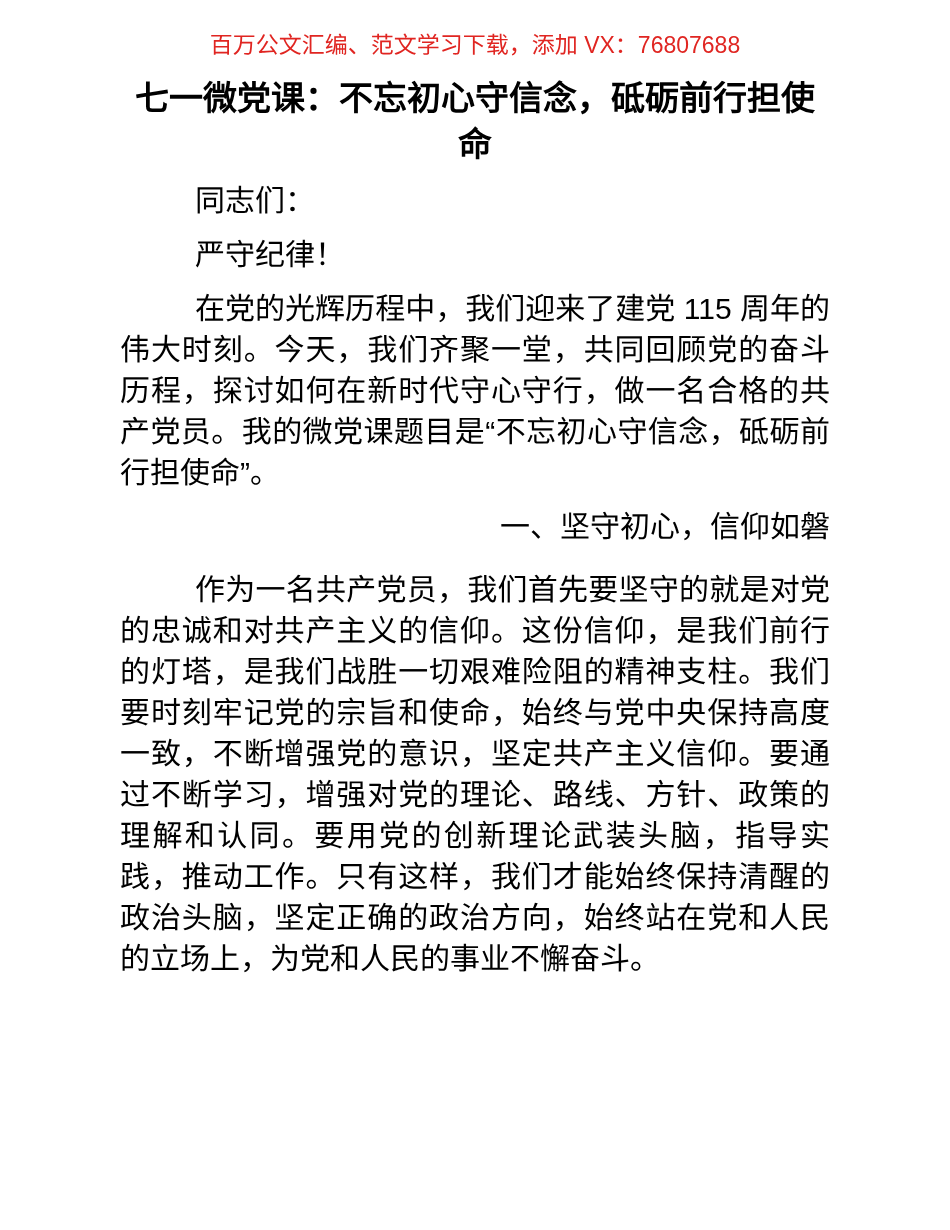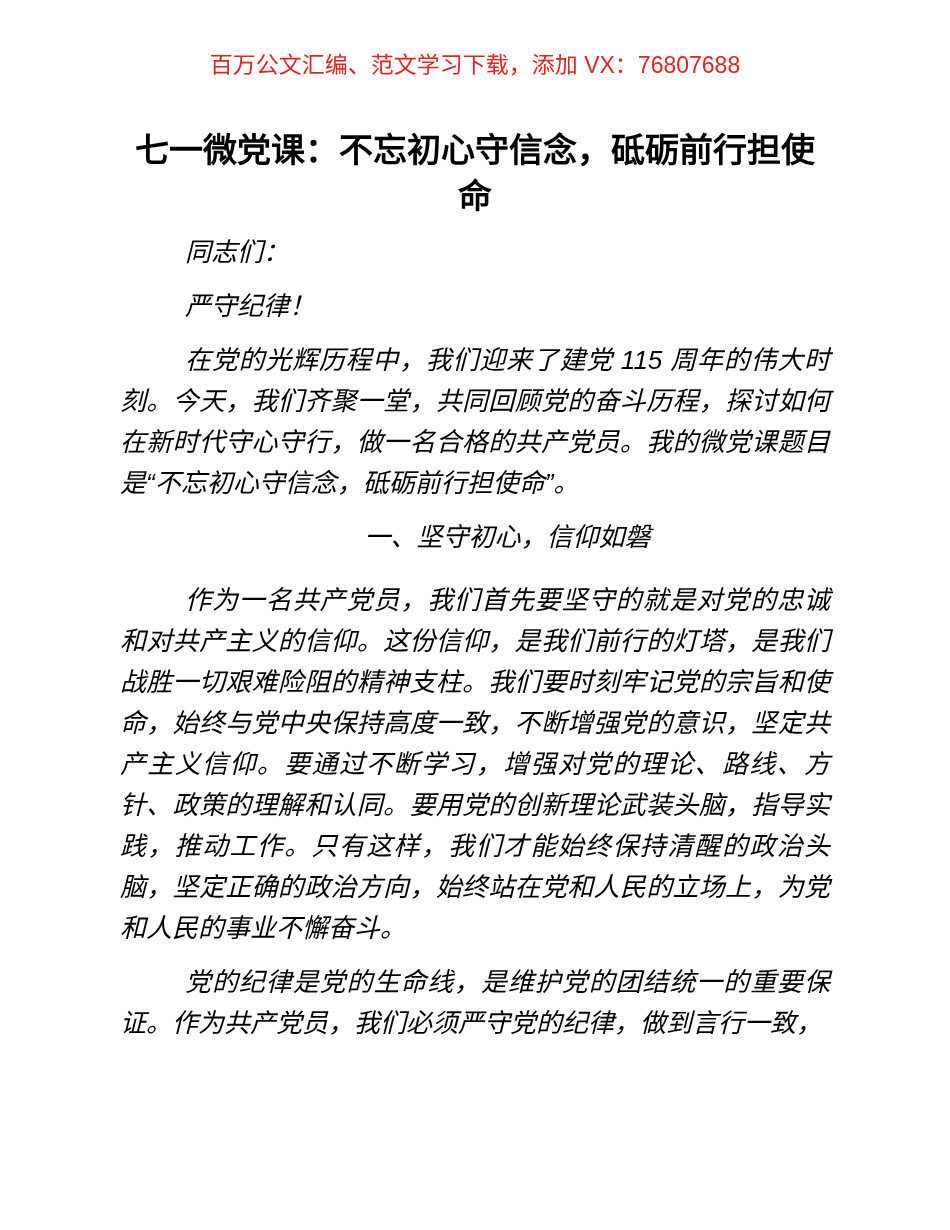--- a/index.html
+++ b/index.html
@@ -13,54 +13,53 @@
     overflow: hidden;
     font-family: "Liberation Sans", "DejaVu Sans", sans-serif;
     color: #000000;
   }
   .page {
     width: 710px;
     margin: 0 auto;
     padding: 0;
   }
   .watermark {
-    margin-top: 50px;
+    margin-top: 30px;
     height: 31px;
     line-height: 31px;
     text-align: center;
     font-size: 23px;
     font-weight: 400;
     
   }
   .doc-title {
-    margin: 46px 0 0 0;
+    margin: 14px 0 0 0;
     font-size: 34px;
     font-weight: 700;
     line-height: 46px;
     text-align: center;
     color: #000000;
   }
   .content {
     padding-top: 13px;
   }
   .content p {
     margin: 0 0 13px 0;
-    font-size: 26px;
+    font-size: 30px;
     line-height: 41px;
     text-align: justify;
     text-justify: inter-ideograph;
     text-indent: 2.5em;
     word-break: break-all;
     color: #000000;
-    font-style: italic;
   }
   .content p.heading {
     margin-top: 6px;
     margin-bottom: 22px;
-    text-align: center;
+    text-align: right;
   }
 </style>
 </head>
 <body style="background: rgb(255, 255, 255); color: rgb(0, 0, 0);">
 
 <div class="page">
 
   <div class="watermark" style="color: rgb(224, 37, 33);">百万公文汇编、范文学习下载，添加 VX：76807688</div>
 
   <h1 class="doc-title">七一微党课：不忘初心守信念，砥砺前行担使命</h1>
@@ -71,16 +70,15 @@
 
     <p>严守纪律！</p>
 
     <p>在党的光辉历程中，我们迎来了建党 115 周年的伟大时刻。今天，我们齐聚一堂，共同回顾党的奋斗历程，探讨如何在新时代守心守行，做一名合格的共产党员。我的微党课题目是“不忘初心守信念，砥砺前行担使命”。</p>
 
     <p class="heading">一、坚守初心，信仰如磐</p>
 
     <p>作为一名共产党员，我们首先要坚守的就是对党的忠诚和对共产主义的信仰。这份信仰，是我们前行的灯塔，是我们战胜一切艰难险阻的精神支柱。我们要时刻牢记党的宗旨和使命，始终与党中央保持高度一致，不断增强党的意识，坚定共产主义信仰。要通过不断学习，增强对党的理论、路线、方针、政策的理解和认同。要用党的创新理论武装头脑，指导实践，推动工作。只有这样，我们才能始终保持清醒的政治头脑，坚定正确的政治方向，始终站在党和人民的立场上，为党和人民的事业不懈奋斗。</p>
 
 
-    <p>党的纪律是党的生命线，是维护党的团结统一的重要保证。作为共产党员，我们必须严守党的纪律，做到言行一致，</p>
 
   </div>
 </div>
 
 </body></html>

